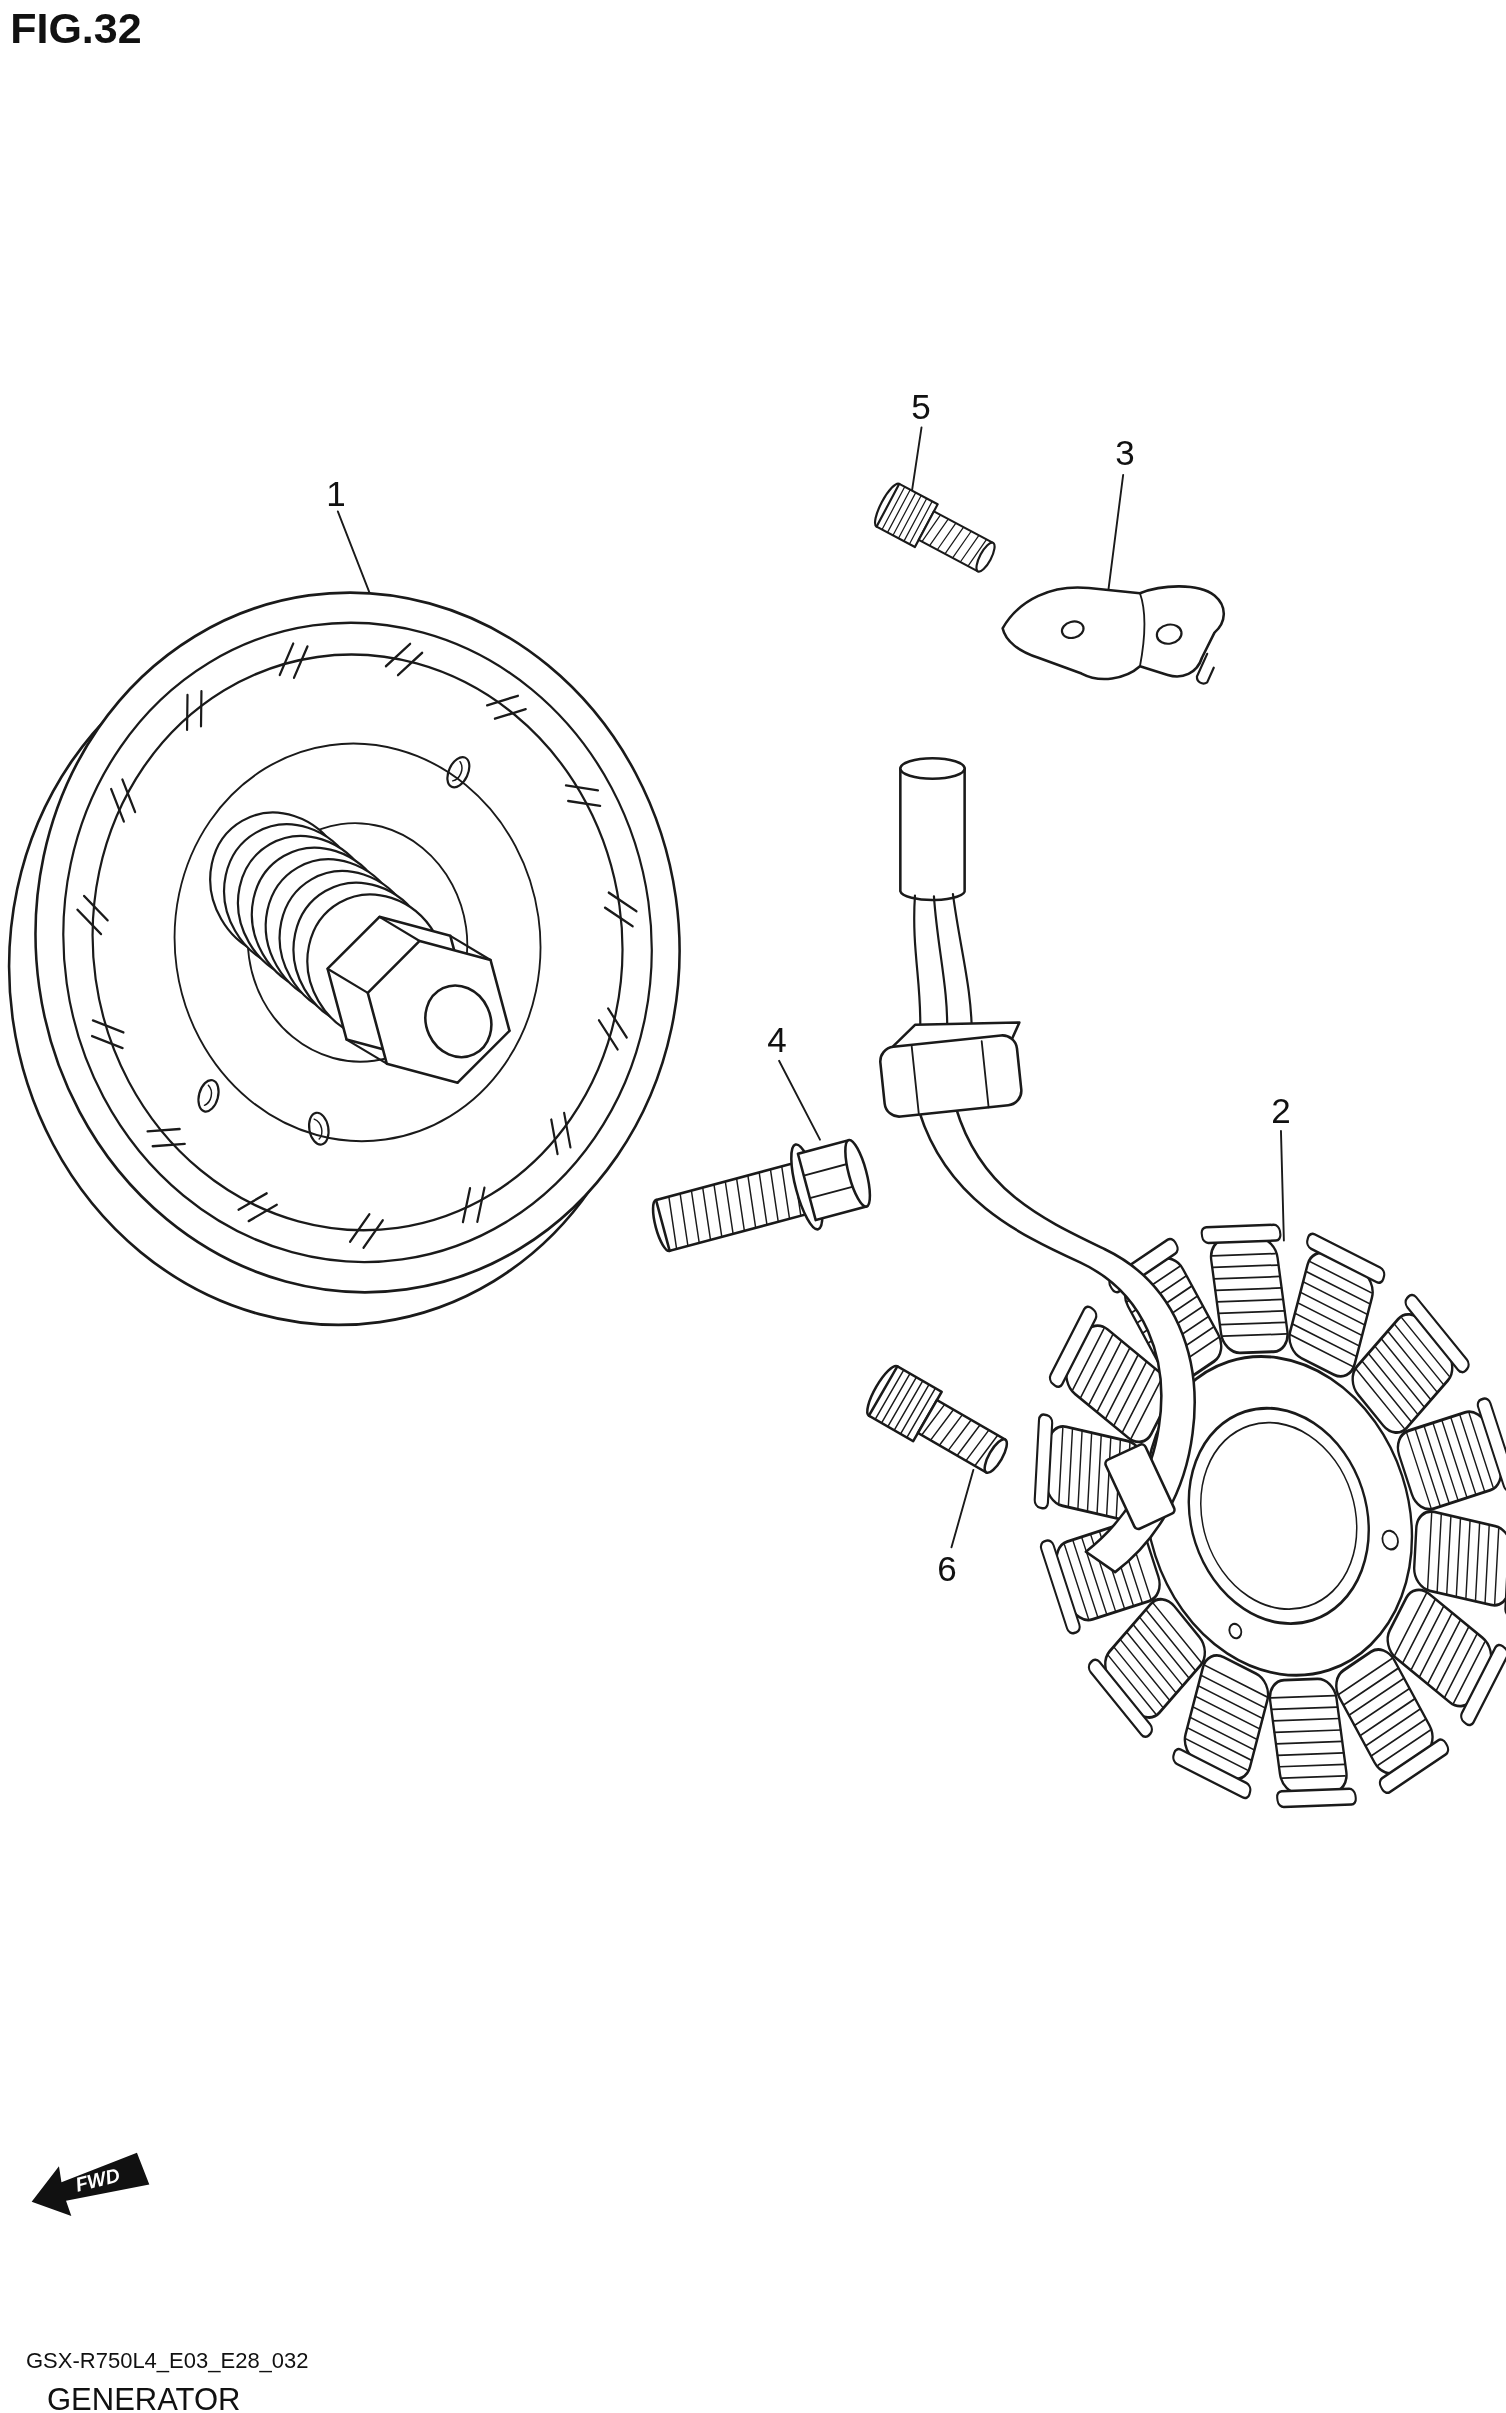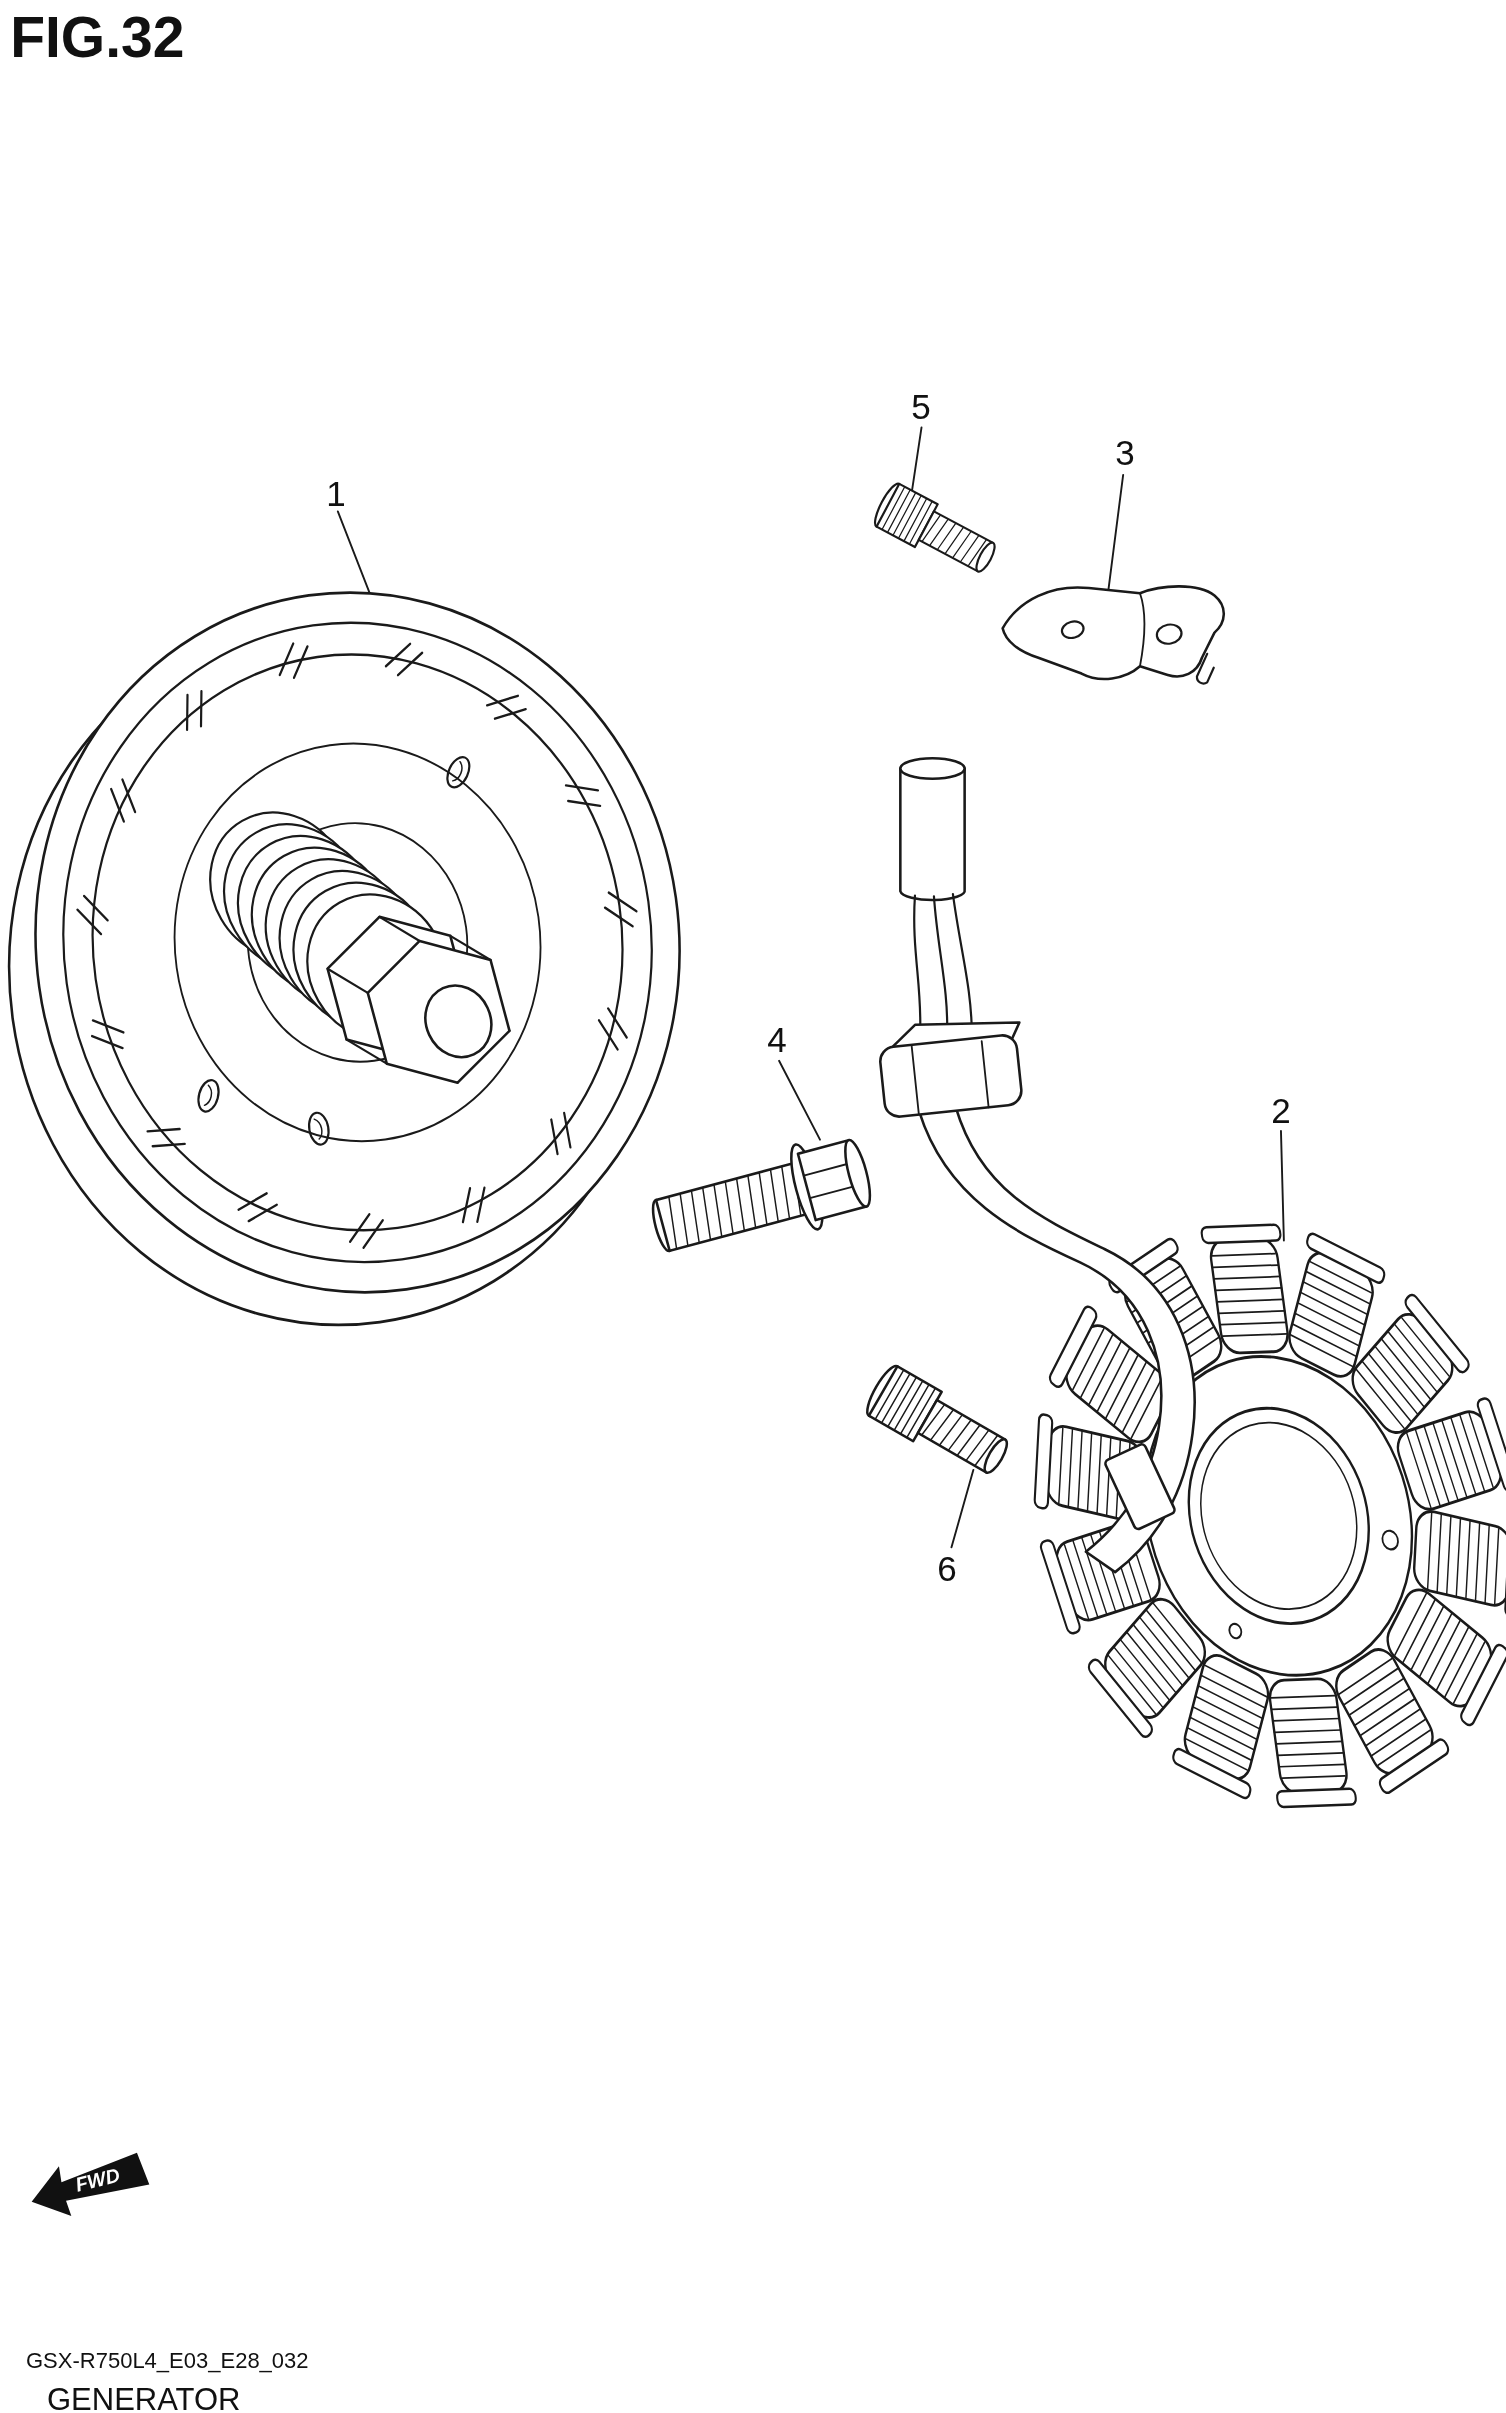--- a/index.html
+++ b/index.html
@@ -1,19 +1,19 @@
 <!DOCTYPE html>
 <html style="font-size:11.7px"><head>
 <meta charset="utf-8">
 <style>
   html,body{margin:0;padding:0;background:#fff;}
   body{width:1507px;height:2413px;overflow:hidden;font-family:"Liberation Sans",sans-serif;color:#111;}
   .page{position:relative;width:1507px;height:2413px;background:#ffffff;}
   #art{position:absolute;left:0;top:0;width:1507px;height:2413px;}
-  .fig-title{position:absolute;left:10.2px;top:4.4px;font-size:57px;font-weight:bold;letter-spacing:0px;}
+  .fig-title{position:absolute;left:10.2px;top:4.4px;font-size:43px;font-weight:bold;letter-spacing:0px;}
   .callout{position:absolute;font-size:35px;font-weight:400;transform:translate(-50%,-50%);}
   .footer-code{position:absolute;left:26px;top:2348px;font-size:22px;}
   .footer-name{position:absolute;left:47px;top:2382px;font-size:31px;}
 </style>
 </head>
 <body>
 
 <div class="page">
 
   <svg id="art" viewBox="0 0 2062 3303" fill="none" stroke-linecap="round" stroke-linejoin="round">

